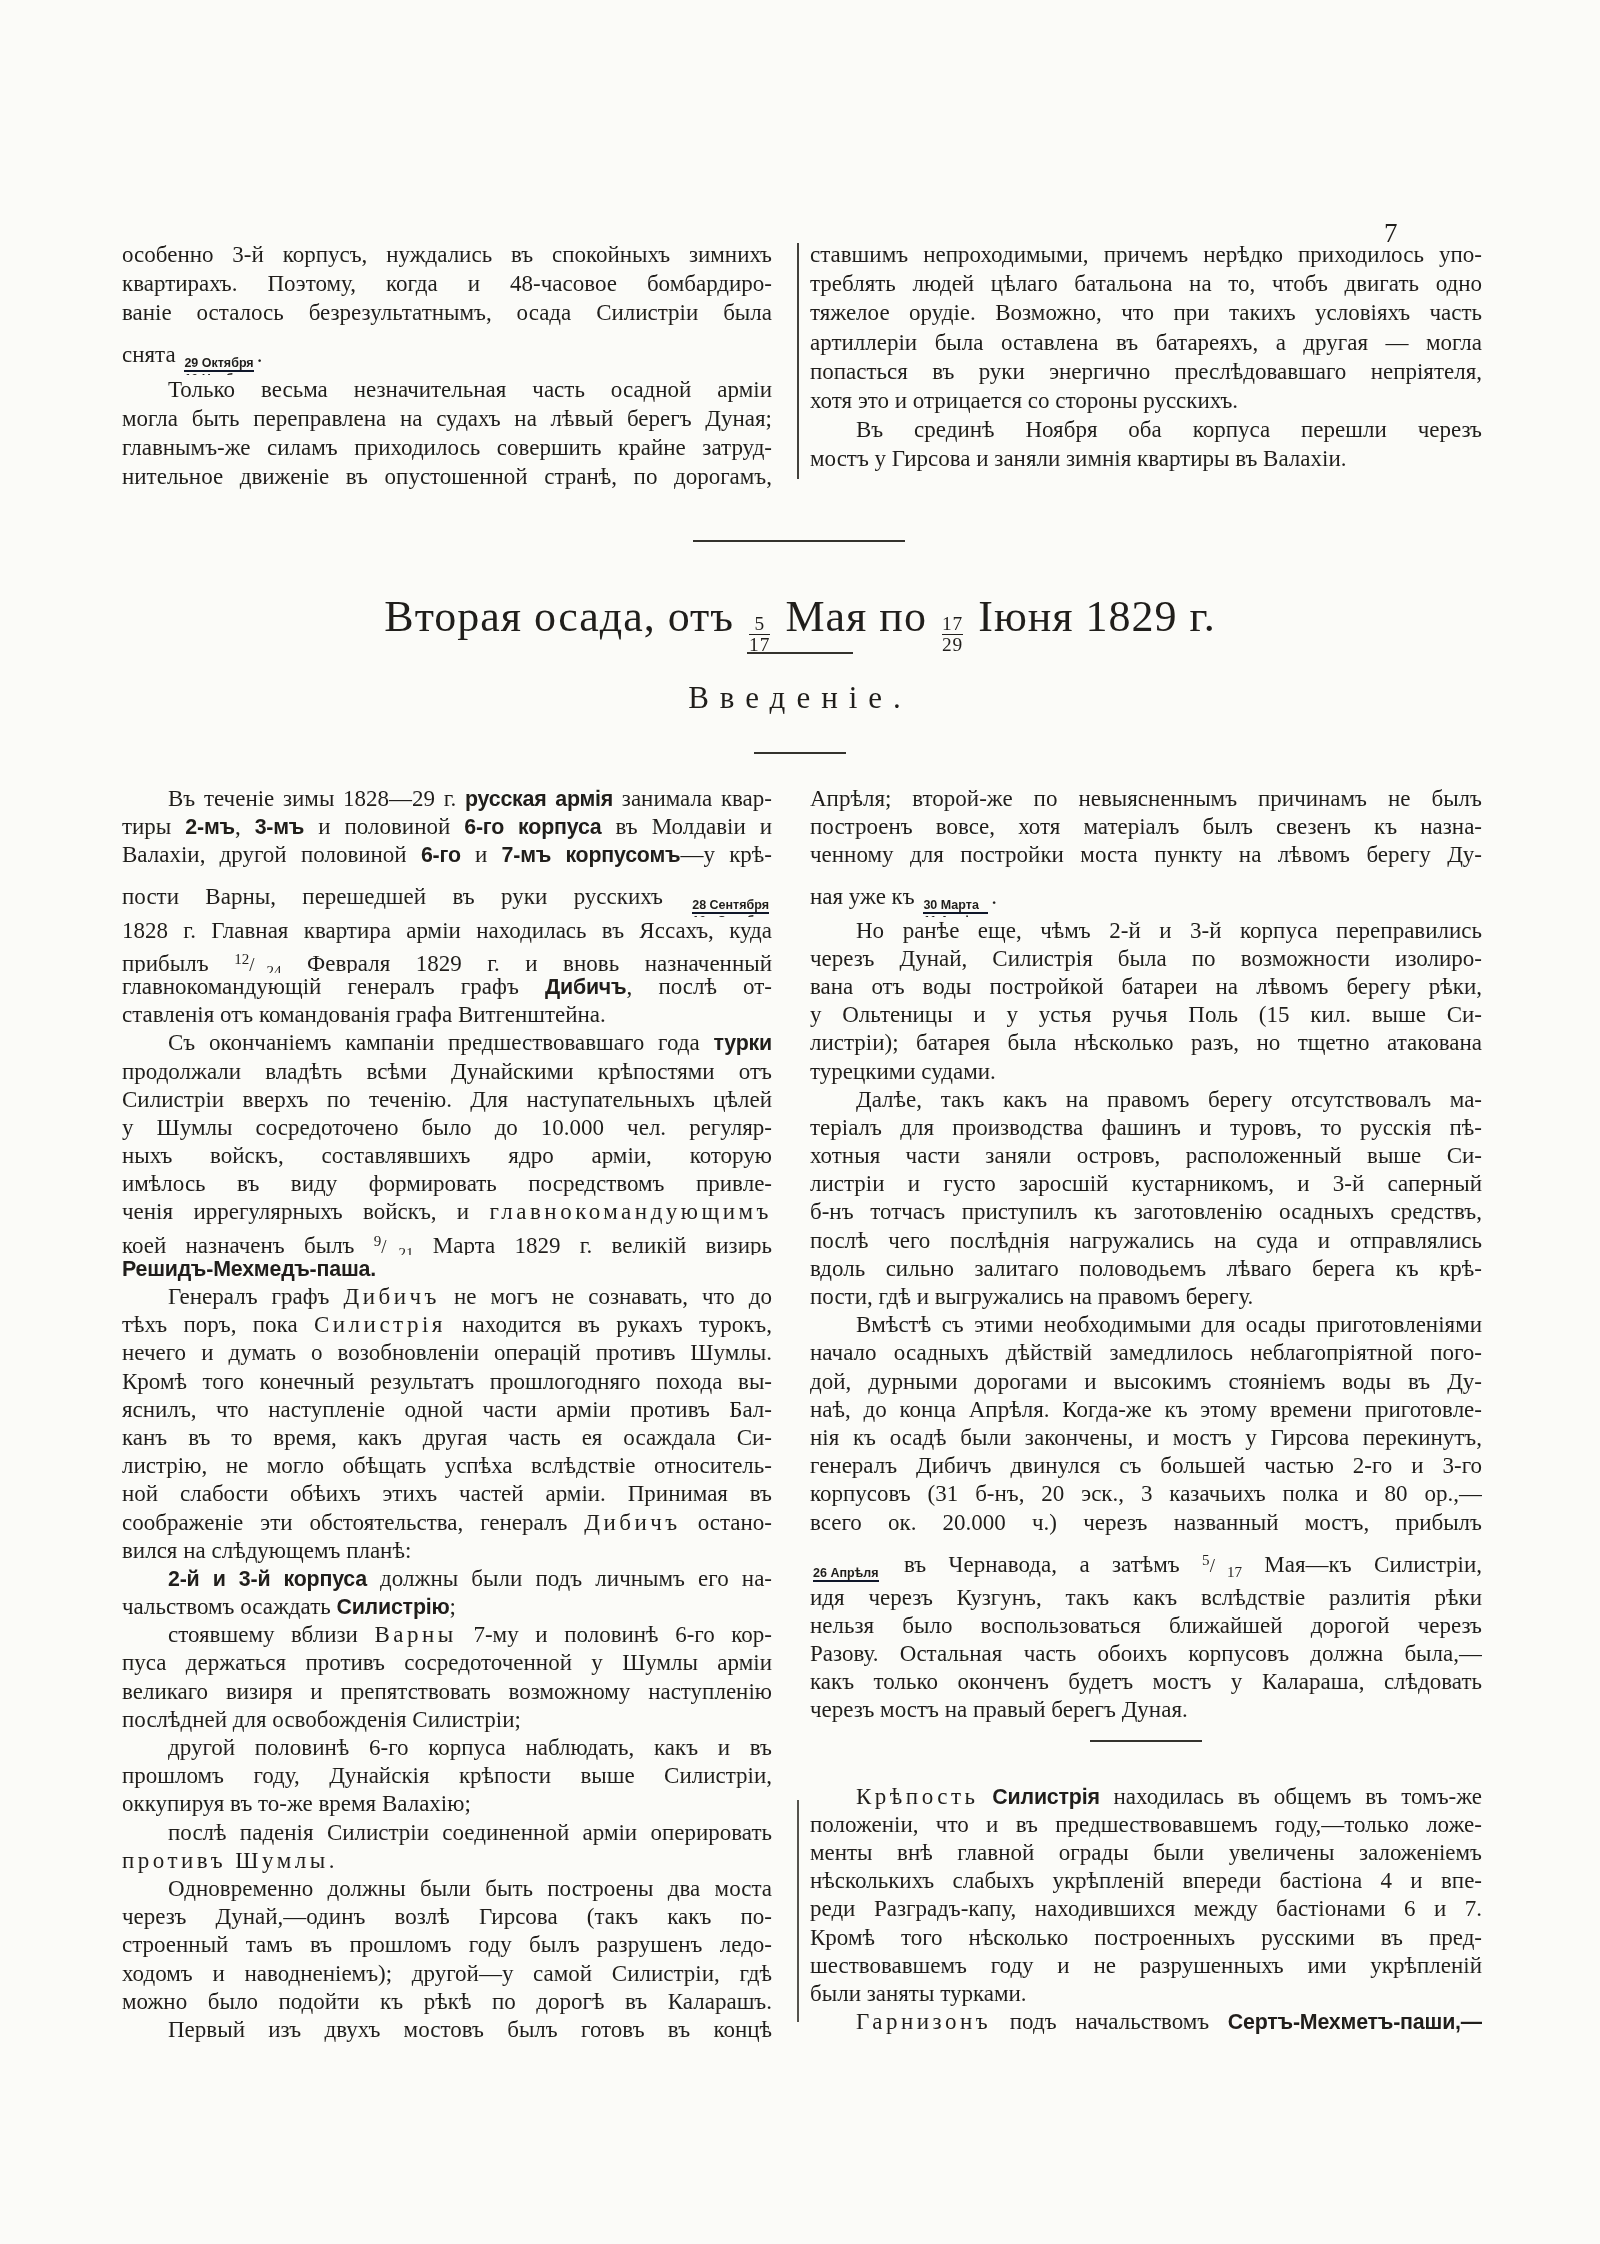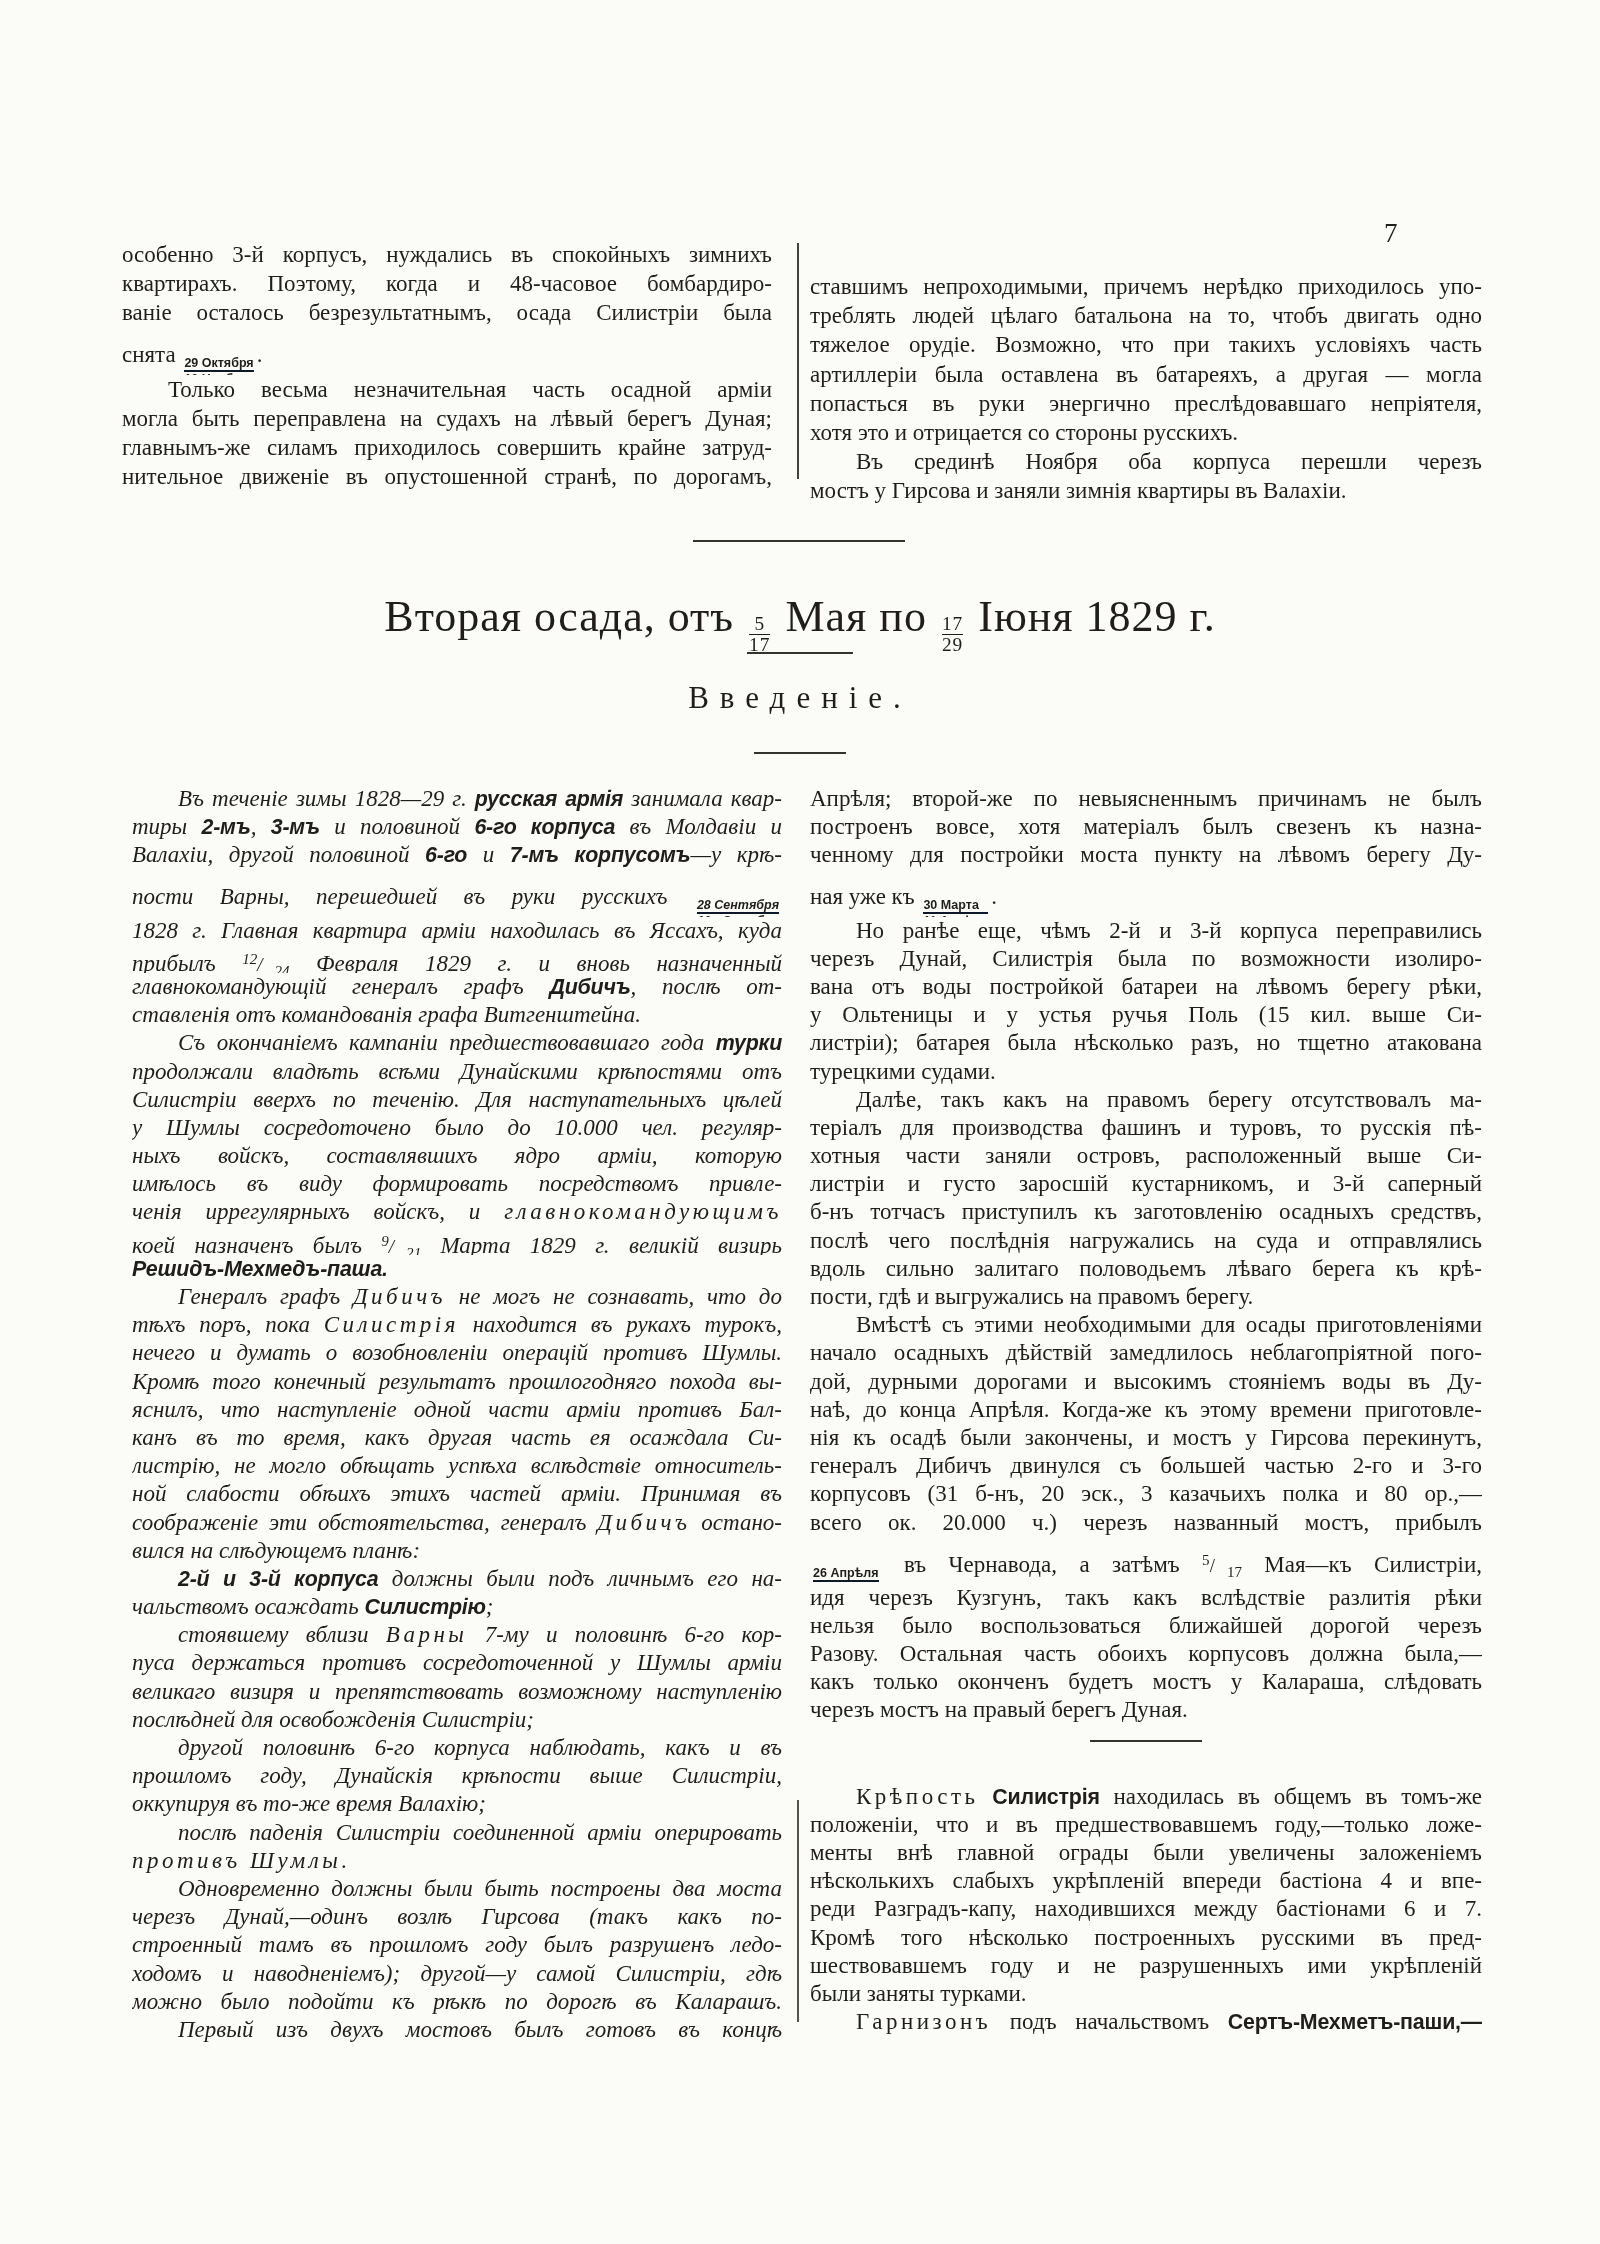--- a/index.html
+++ b/index.html
@@ -55,41 +55,41 @@
 <div class="col toplh" style="left:122px;top:240px;width:650px;">
     <div class="ln">особенно 3-й корпусъ, нуждались въ спокойныхъ зимнихъ</div>
     <div class="ln">квартирахъ. Поэтому, когда и 48-часовое бомбардиро-</div>
     <div class="ln">ваніе осталось безрезультатнымъ, осада Силистріи была</div>
     <div class="ln e tall">снята <span class="fr"><span class="n">29 Октября</span><span class="d">10 Ноября</span></span>.</div>
     <div class="ln p">Только весьма незначительная часть осадной арміи</div>
     <div class="ln">могла быть переправлена на судахъ на лѣвый берегъ Дуная;</div>
     <div class="ln">главнымъ-же силамъ приходилось совершить крайне затруд-</div>
     <div class="ln">нительное движеніе въ опустошенной странѣ, по дорогамъ,</div>
   </div>
-<div class="col toplh" style="left:810px;top:240px;width:672px;margin-top:32px;">
+<div class="col toplh" style="left:810px;top:240px;width:672px;">
     <div class="ln">ставшимъ непроходимыми, причемъ нерѣдко приходилось упо-</div>
     <div class="ln">треблять людей цѣлаго батальона на то, чтобъ двигать одно</div>
     <div class="ln">тяжелое орудіе. Возможно, что при такихъ условіяхъ часть</div>
     <div class="ln">артиллеріи была оставлена въ батареяхъ, а другая — могла</div>
     <div class="ln">попасться въ руки энергично преслѣдовавшаго непріятеля,</div>
     <div class="ln e">хотя это и отрицается со стороны русскихъ.</div>
     <div class="ln p">Въ срединѣ Ноября оба корпуса перешли черезъ</div>
     <div class="ln e">мостъ у Гирсова и заняли зимнія квартиры въ Валахіи.</div>
   </div>
 <div class="vrule" style="left:797px;top:243px;height:236px;"></div>
 
 <div class="abs headwrap">
   <div class="hrule" style="left:573px;top:540px;width:212px;"></div>
   <div class="h1">Вторая осада, отъ <span class="fr"><span class="n">5</span><span class="d">17</span></span> Мая по <span class="fr"><span class="n">17</span><span class="d">29</span></span> Іюня 1829 г.</div>
   <div class="hrule" style="left:627px;top:652px;width:106px;"></div>
   <div class="h2">Введеніе.</div>
   <div class="hrule" style="left:634px;top:752px;width:92px;"></div>
 </div>
 
-<div class="col" style="left:132px;top:785px;width:650px;font-style:italic;">
+<div class="col" style="left:122px;top:785px;width:650px;">
     <div class="ln p">Въ теченіе зимы 1828—29 г. <b class="bs">русская армія</b> занимала квар-</div>
     <div class="ln">тиры <b class="bs">2-мъ</b>, <b class="bs">3-мъ</b> и половиной <b class="bs">6-го корпуса</b> въ Молдавіи и</div>
     <div class="ln">Валахіи, другой половиной <b class="bs">6-го</b> и <b class="bs">7-мъ корпусомъ</b>—у крѣ-</div>
     <div class="ln tall">пости Варны, перешедшей въ руки русскихъ <span class="fr"><span class="n">28 Сентября</span><span class="d">10 Октября</span></span></div>
     <div class="ln">1828 г. Главная квартира арміи находилась въ Яссахъ, куда</div>
     <div class="ln">прибылъ <span class="sf"><sup>12</sup>/<sub>24</sub></span> Февраля 1829 г. и вновь назначенный</div>
     <div class="ln">главнокомандующій генералъ графъ <b class="bs">Дибичъ</b>, послѣ от-</div>
     <div class="ln e">ставленія отъ командованія графа Витгенштейна.</div>
     <div class="ln p">Съ окончаніемъ кампаніи предшествовавшаго года <b class="bs">турки</b></div>
     <div class="ln">продолжали владѣть всѣми Дунайскими крѣпостями отъ</div>

